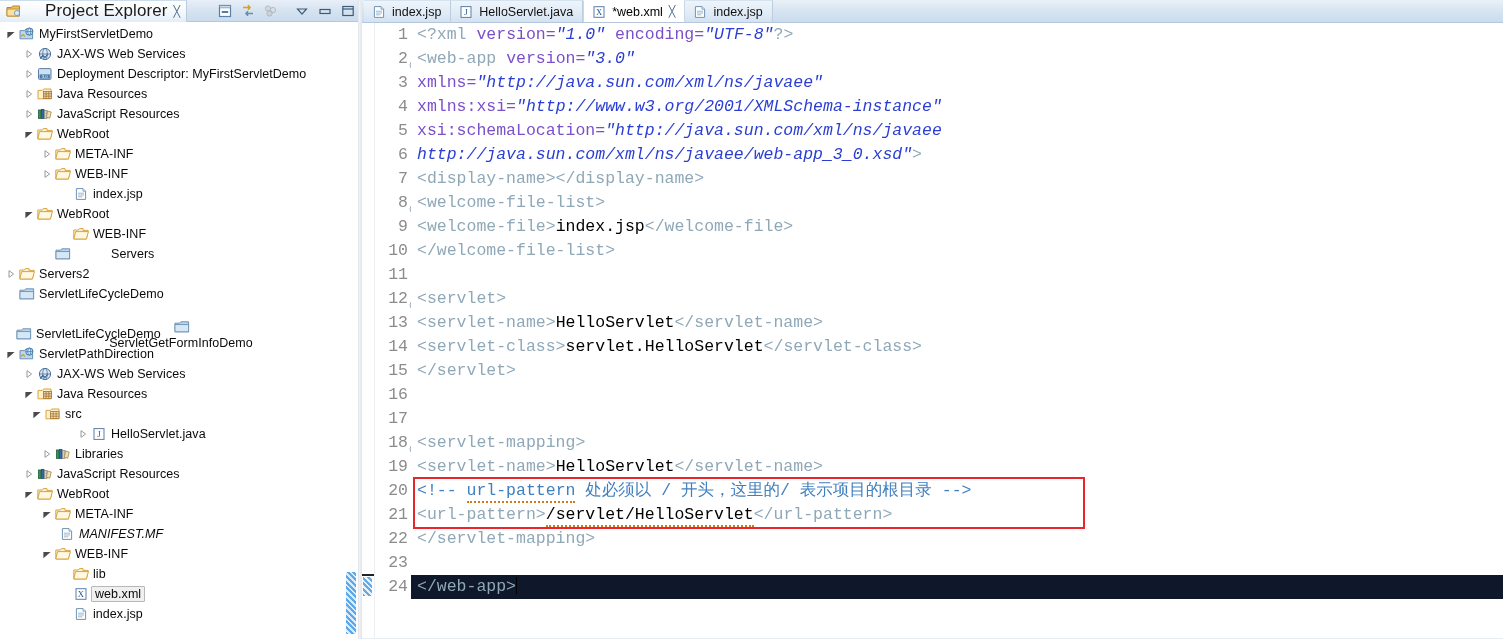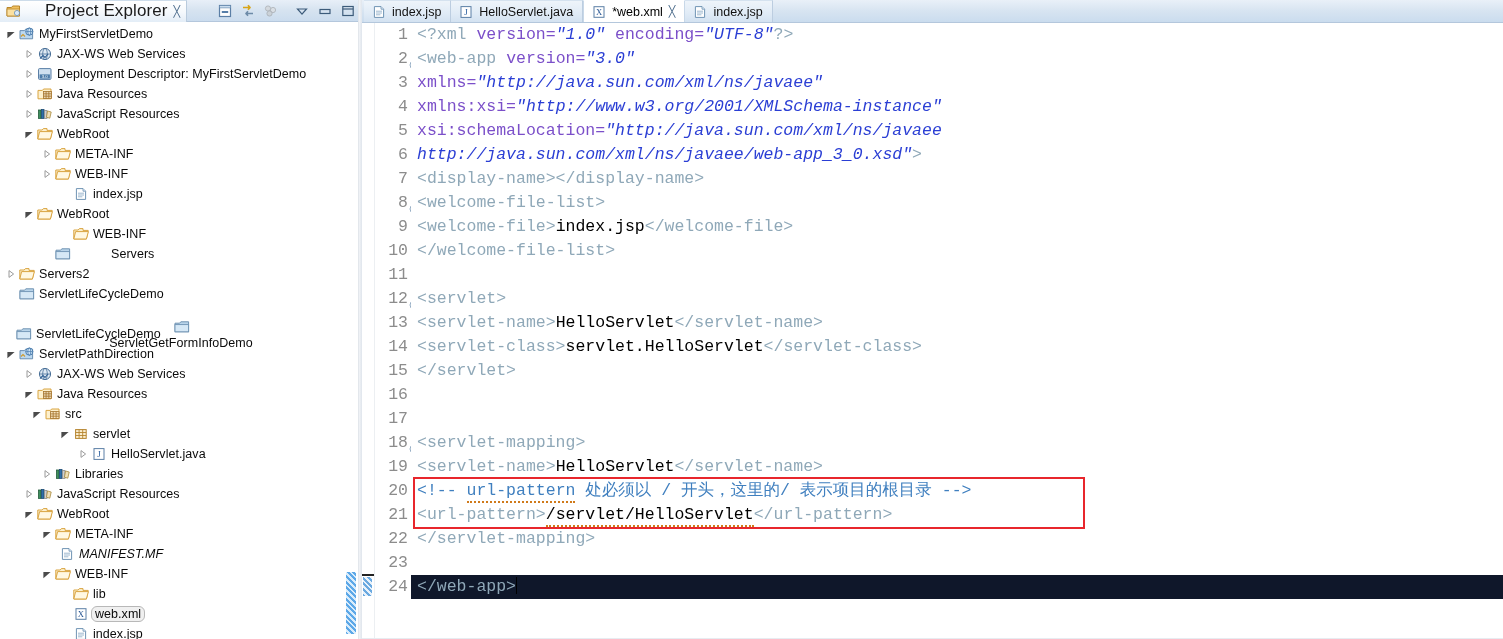--- a/index.html
+++ b/index.html
@@ -103,21 +103,21 @@
     align-items: center;
     justify-content: center;
     margin-right: 3px;
   }
   .row .lbl { padding-right: 4px; }
   .row.selected .lbl {
     background: #f0f0f0;
     border: 1px solid #b8b8b8;
     padding: 0 3px;
     margin-left: -2px;
-    border-radius: 6px;
+    border-radius: 1px;
   }
   
   #tree-scroll-track {
     position: absolute;
     right: 3px; top: 0; width: 10px; height: 100%;
     background: transparent;
   }
   #tree-scroll-thumb {
     position: absolute;
     right: 3px;
@@ -610,37 +610,20 @@
               <svg width="16" height="14" viewBox="0 0 16 14">
                 <path d="M1 3.4 L5.4 3.4 L6.6 2 L14 2 L14 11.8 L1 11.8 Z" fill="#fdf0cd" stroke="#d9a441" stroke-width="1"></path>
                 <rect x="5.4" y="4.6" width="8.6" height="6.8" fill="#f6e3bd" stroke="#a4742c" stroke-width="0.8"></rect>
                 <line x1="5.4" y1="6.9" x2="14" y2="6.9" stroke="#a4742c" stroke-width="0.8"></line>
                 <line x1="5.4" y1="9.2" x2="14" y2="9.2" stroke="#a4742c" stroke-width="0.8"></line>
                 <line x1="8.2" y1="4.6" x2="8.2" y2="11.4" stroke="#a4742c" stroke-width="0.8"></line>
                 <line x1="11.1" y1="4.6" x2="11.1" y2="11.4" stroke="#a4742c" stroke-width="0.8"></line>
               </svg>
             </span>
             <span class="lbl">src</span>
-          </div>
-          <div class="row" style="padding-left: 58px;">
-            <span class="arrow">
-              <svg width="10" height="10" viewBox="0 0 10 10">
-                <path d="M1.4 3 L8.6 3 L1.4 9.2 Z" fill="#4b4b4b"></path>
-              </svg>
-            </span>
-            <span class="ico">
-              <svg width="16" height="14" viewBox="0 0 16 14">
-                <rect x="2.6" y="2.6" width="10.6" height="8.8" fill="#fbeed0" stroke="#b5842f" stroke-width="1"></rect>
-                <line x1="2.6" y1="5.5" x2="13.2" y2="5.5" stroke="#b5842f" stroke-width="0.9"></line>
-                <line x1="2.6" y1="8.5" x2="13.2" y2="8.5" stroke="#b5842f" stroke-width="0.9"></line>
-                <line x1="6.1" y1="2.6" x2="6.1" y2="11.4" stroke="#b5842f" stroke-width="0.9"></line>
-                <line x1="9.7" y1="2.6" x2="9.7" y2="11.4" stroke="#b5842f" stroke-width="0.9"></line>
-              </svg>
-            </span>
-            <span class="lbl">servlet</span>
           </div>
           <div class="row" style="padding-left: 76px;">
             <span class="arrow">
               <svg width="10" height="10" viewBox="0 0 10 10">
                 <path d="M3 1.6 L7.6 5 L3 8.4 Z" fill="none" stroke="#9a9a9a" stroke-width="1"></path>
               </svg>
             </span>
             <span class="ico">
               <svg width="16" height="14" viewBox="0 0 16 14">
                 <rect x="3" y="1.6" width="10" height="10.8" fill="#ffffff" stroke="#5b7fa6" stroke-width="1"></rect>

